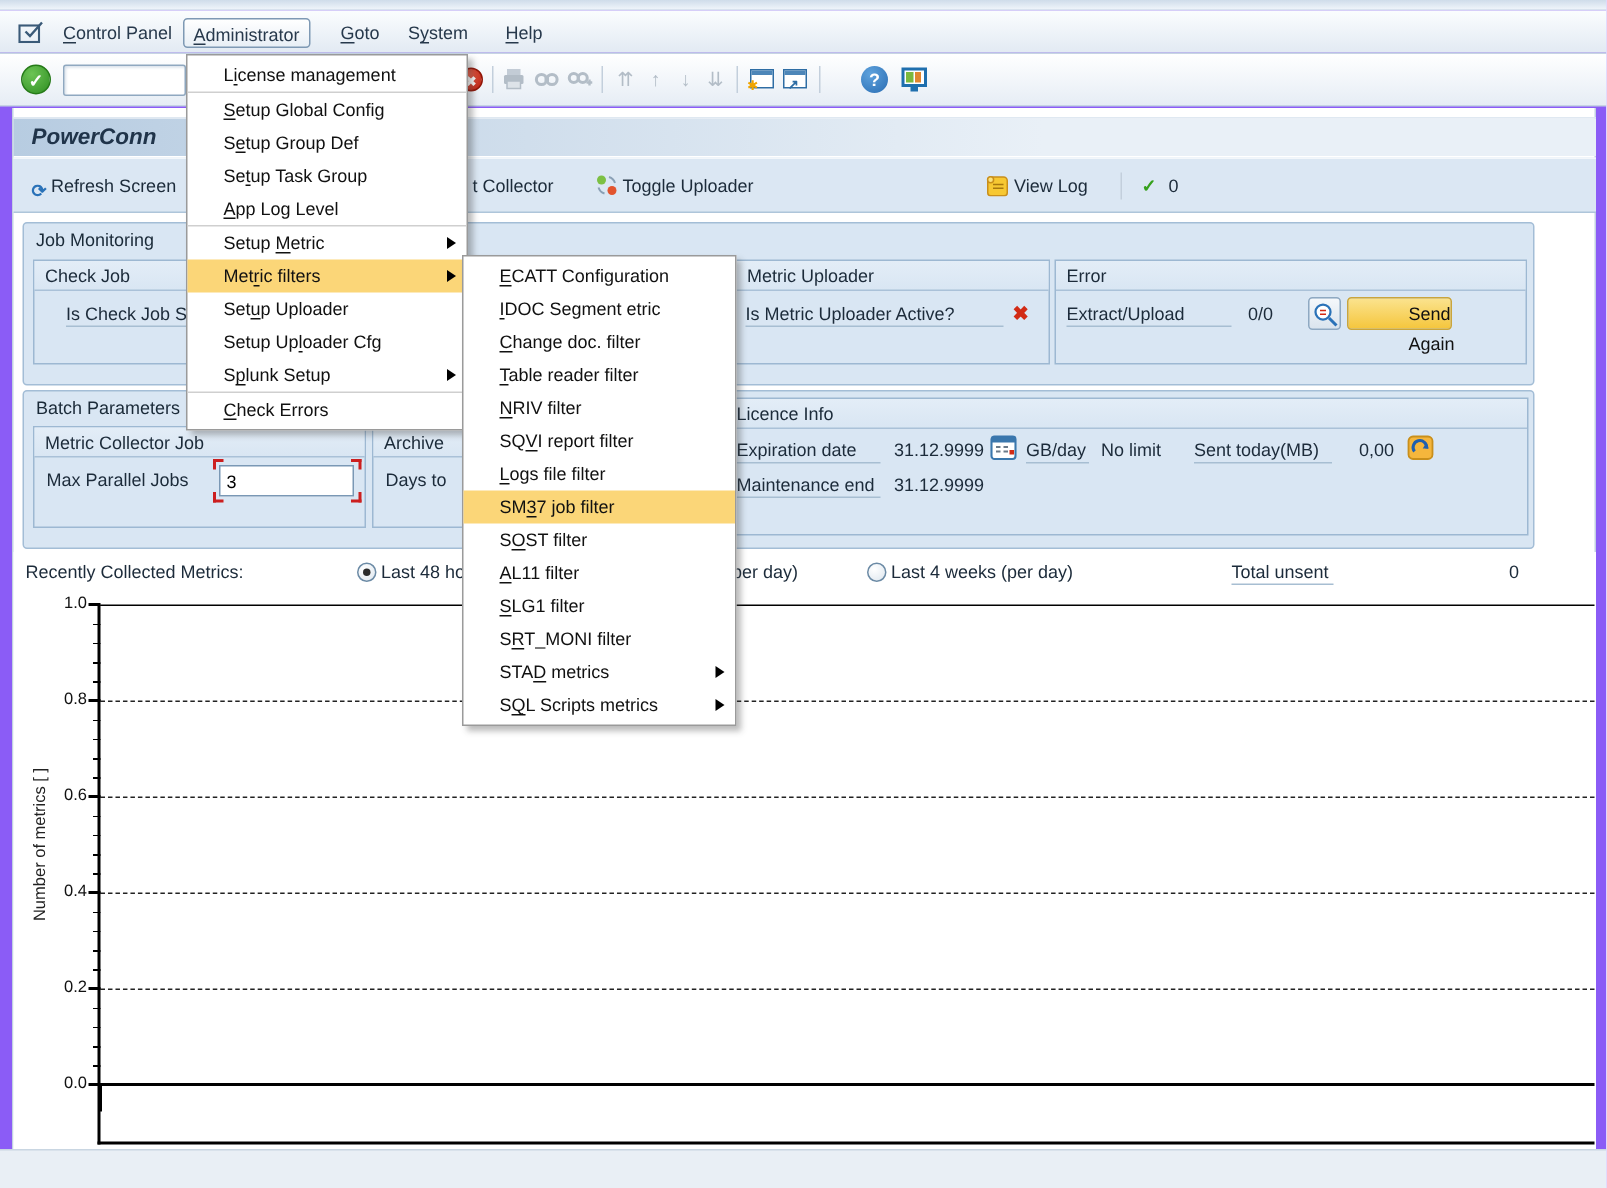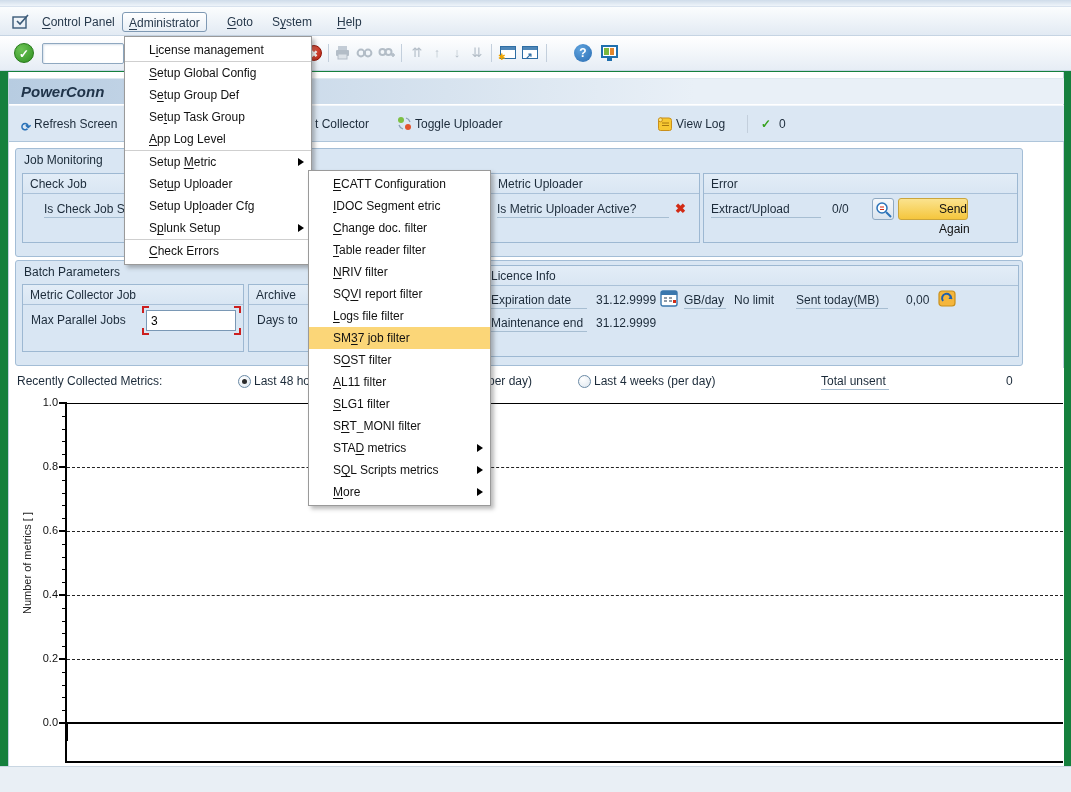--- a/index.html
+++ b/index.html
@@ -1,17 +1,17 @@
 <!DOCTYPE html>
 <html><head>
 <meta charset="utf-8">
 <style>
   * { margin:0; padding:0; box-sizing:border-box; }
   body { font-family:"Liberation Sans", sans-serif; font-size:12px; color:#1c2b3a; background:#fff; }
-  #screen { position:relative; width:1071px; height:792px; background:#15803d; overflow:hidden; }
+  #screen { position:relative; width:1071px; height:792px; background:#8b5cf6; overflow:hidden; }
 
   
   .top-strip { position:absolute; left:0; top:0; width:1071px; height:7px;
                background:linear-gradient(#cfdcea,#eef4fa); border-bottom:1px solid #d8e2ee; }
   .menubar { position:absolute; left:0; top:7px; width:1071px; height:29px;
              background:linear-gradient(#fbfdfe,#e2eaf3); border-bottom:1px solid #c6d4e3; }
   .mb-item { position:absolute; top:5px; height:20px; line-height:20px; padding:0 6px; color:#27394c; cursor:default; }
   .mb-item.pressed { border:1px solid #7e99b4; border-radius:3px;
                      background:linear-gradient(#ffffff,#e8eff6); }
   .u { text-decoration:underline; text-underline-offset:2px; }
@@ -357,20 +357,24 @@
       <div class="menu-item">
         <span></span><span class="u">A</span><span>pp Log Level</span>
         
       </div>
     <div class="menu-sep"></div>
       <div class="menu-item">
         <span>Setup </span><span class="u">M</span><span>etric</span>
         <span class="sub-arrow"></span>
       </div>
 
+      <div class="menu-item hot">
+        <span>Met</span><span class="u">r</span><span>ic filters</span>
+        <span class="sub-arrow"></span>
+      </div>
 
       <div class="menu-item">
         <span>Set</span><span class="u">u</span><span>p Uploader</span>
         
       </div>
 
       <div class="menu-item">
         <span>Setup Up</span><span class="u">l</span><span>oader Cfg</span>
         
       </div>
@@ -451,19 +455,15 @@
       <div class="menu-item">
         <span>STA</span><span class="u">D</span><span> metrics</span>
         <span class="sub-arrow"></span>
       </div>
 
       <div class="menu-item">
         <span>S</span><span class="u">Q</span><span>L Scripts metrics</span>
         <span class="sub-arrow"></span>
       </div>
 
-      <div class="menu-item">
-        <span></span><span class="u">M</span><span>ore</span>
-        <span class="sub-arrow"></span>
-      </div>
     </div>
 
 </div>
 
 </body></html>

